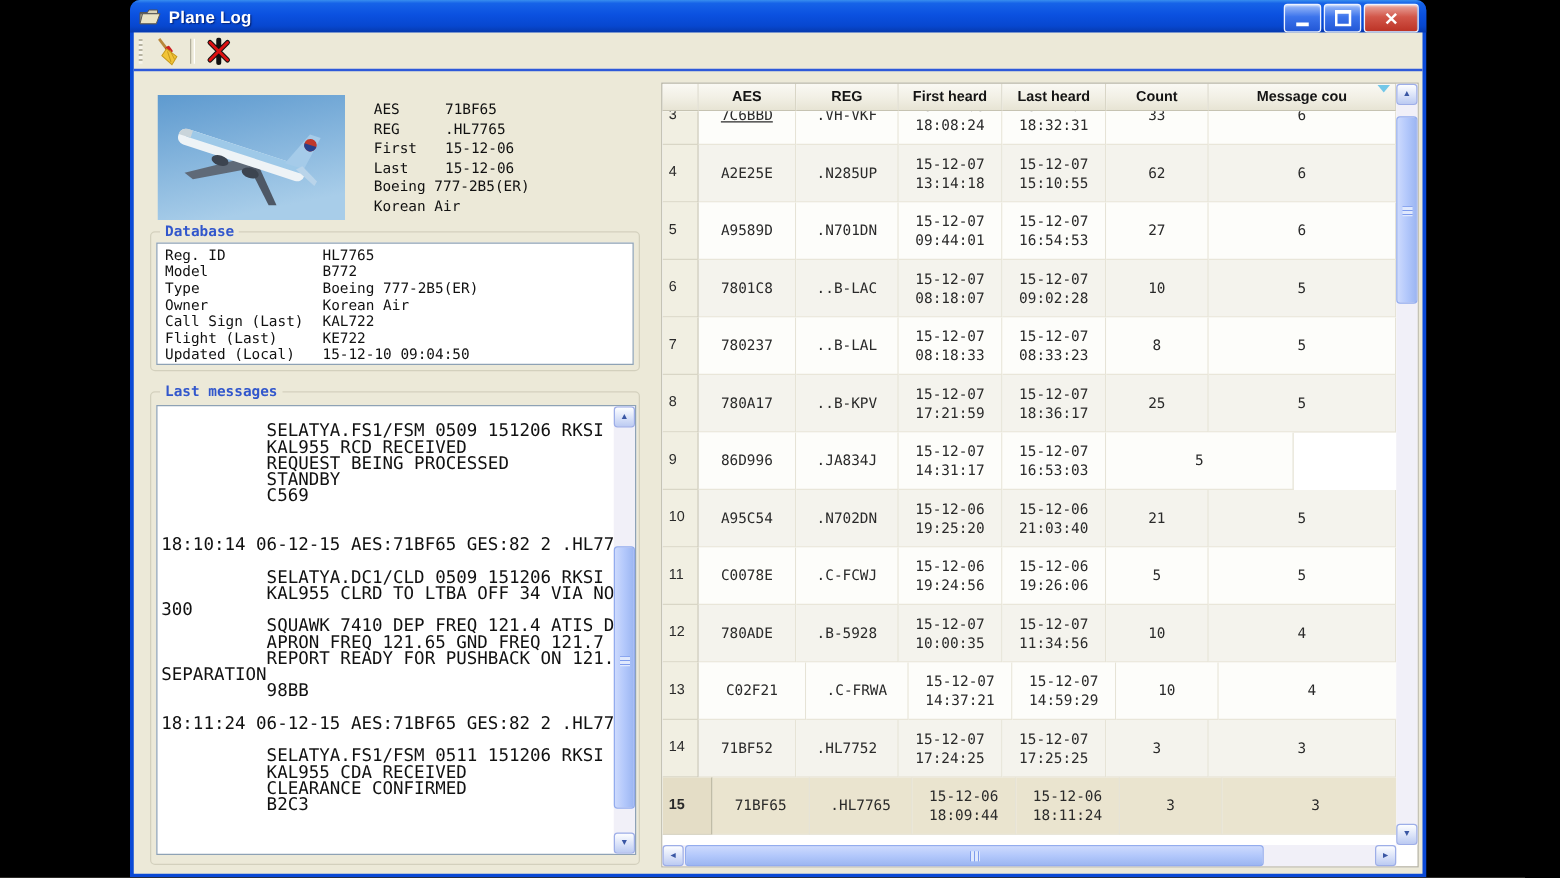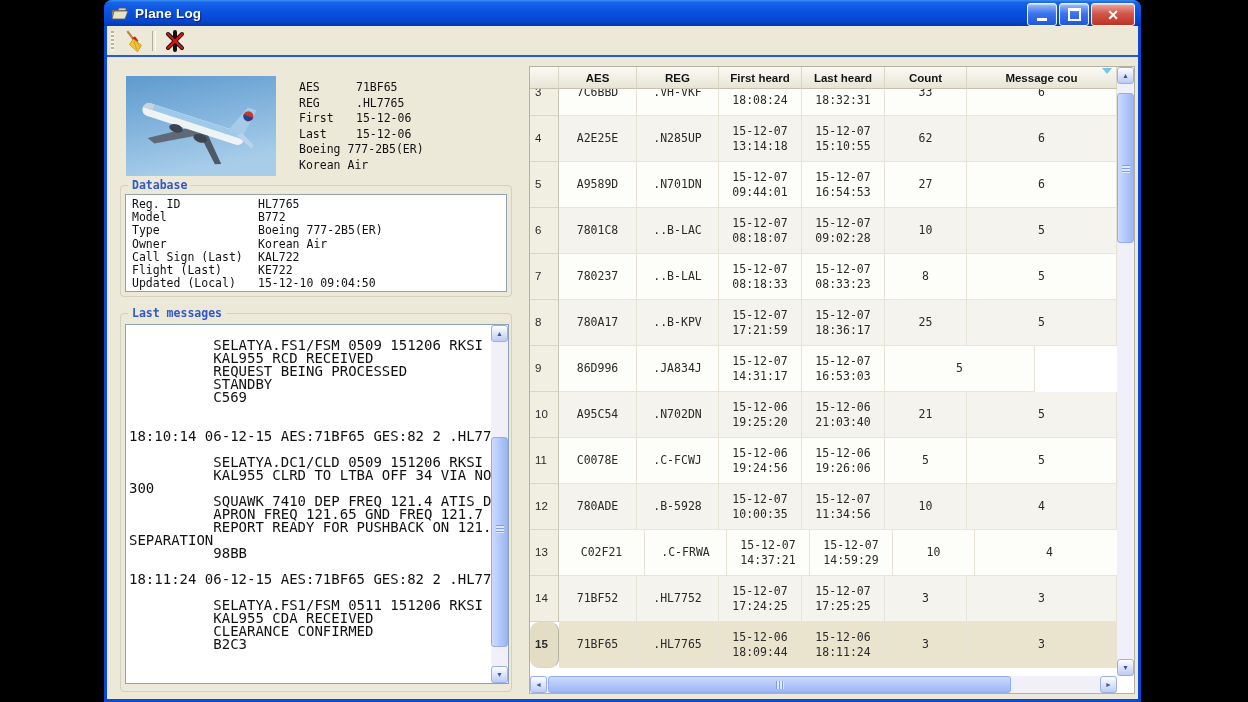--- a/index.html
+++ b/index.html
@@ -228,21 +228,21 @@
             <div class="th" style="width: 82px;">REG</div>
             <div class="th" style="width: 83px;">First heard</div>
             <div class="th" style="width: 83px;">Last heard</div>
             <div class="th" style="width: 82px;">Count</div>
             <div class="th" style="width: 150px;">Message cou</div>
           </div>
         <div class="sort-arrow"></div>
         <div class="grid-body" id="grid-body">
             <div class="tr odd partial">
               <div class="tc tnum" style="width: 29px;">3</div>
-              <div class="tc" style="width: 78px;">7C6BBD</div>
+              <div class="tc" style="width: 78px; text-decoration: underline;">7C6BBD</div>
               <div class="tc" style="width: 82px;">.VH-VKF</div>
               <div class="tc" style="width: 83px;">
                 <div>15-12-06</div>
                 <div>18:08:24</div>
               </div>
               <div class="tc" style="width: 83px;">
                 <div>15-12-07</div>
                 <div>18:32:31</div>
               </div>
               <div class="tc" style="width: 82px;">33</div>
@@ -430,21 +430,21 @@
               <div class="tc" style="width: 83px;">
                 <div>15-12-07</div>
                 <div>17:25:25</div>
               </div>
               <div class="tc" style="width: 82px;">3</div>
               <div class="tc" style="width: 150px;">
                 <span class="msgcell-inner">3</span>
               </div>
             </div>
             <div class="tr odd selected">
-              <div class="tc tnum" style="width: 29px; border-radius: 9px;">15</div>
+              <div class="tc tnum" style="width: 40px;">15</div>
               <div class="tc" style="width: 78px;">71BF65</div>
               <div class="tc" style="width: 82px;">.HL7765</div>
               <div class="tc" style="width: 83px;">
                 <div>15-12-06</div>
                 <div>18:09:44</div>
               </div>
               <div class="tc" style="width: 83px;">
                 <div>15-12-06</div>
                 <div>18:11:24</div>
               </div>

